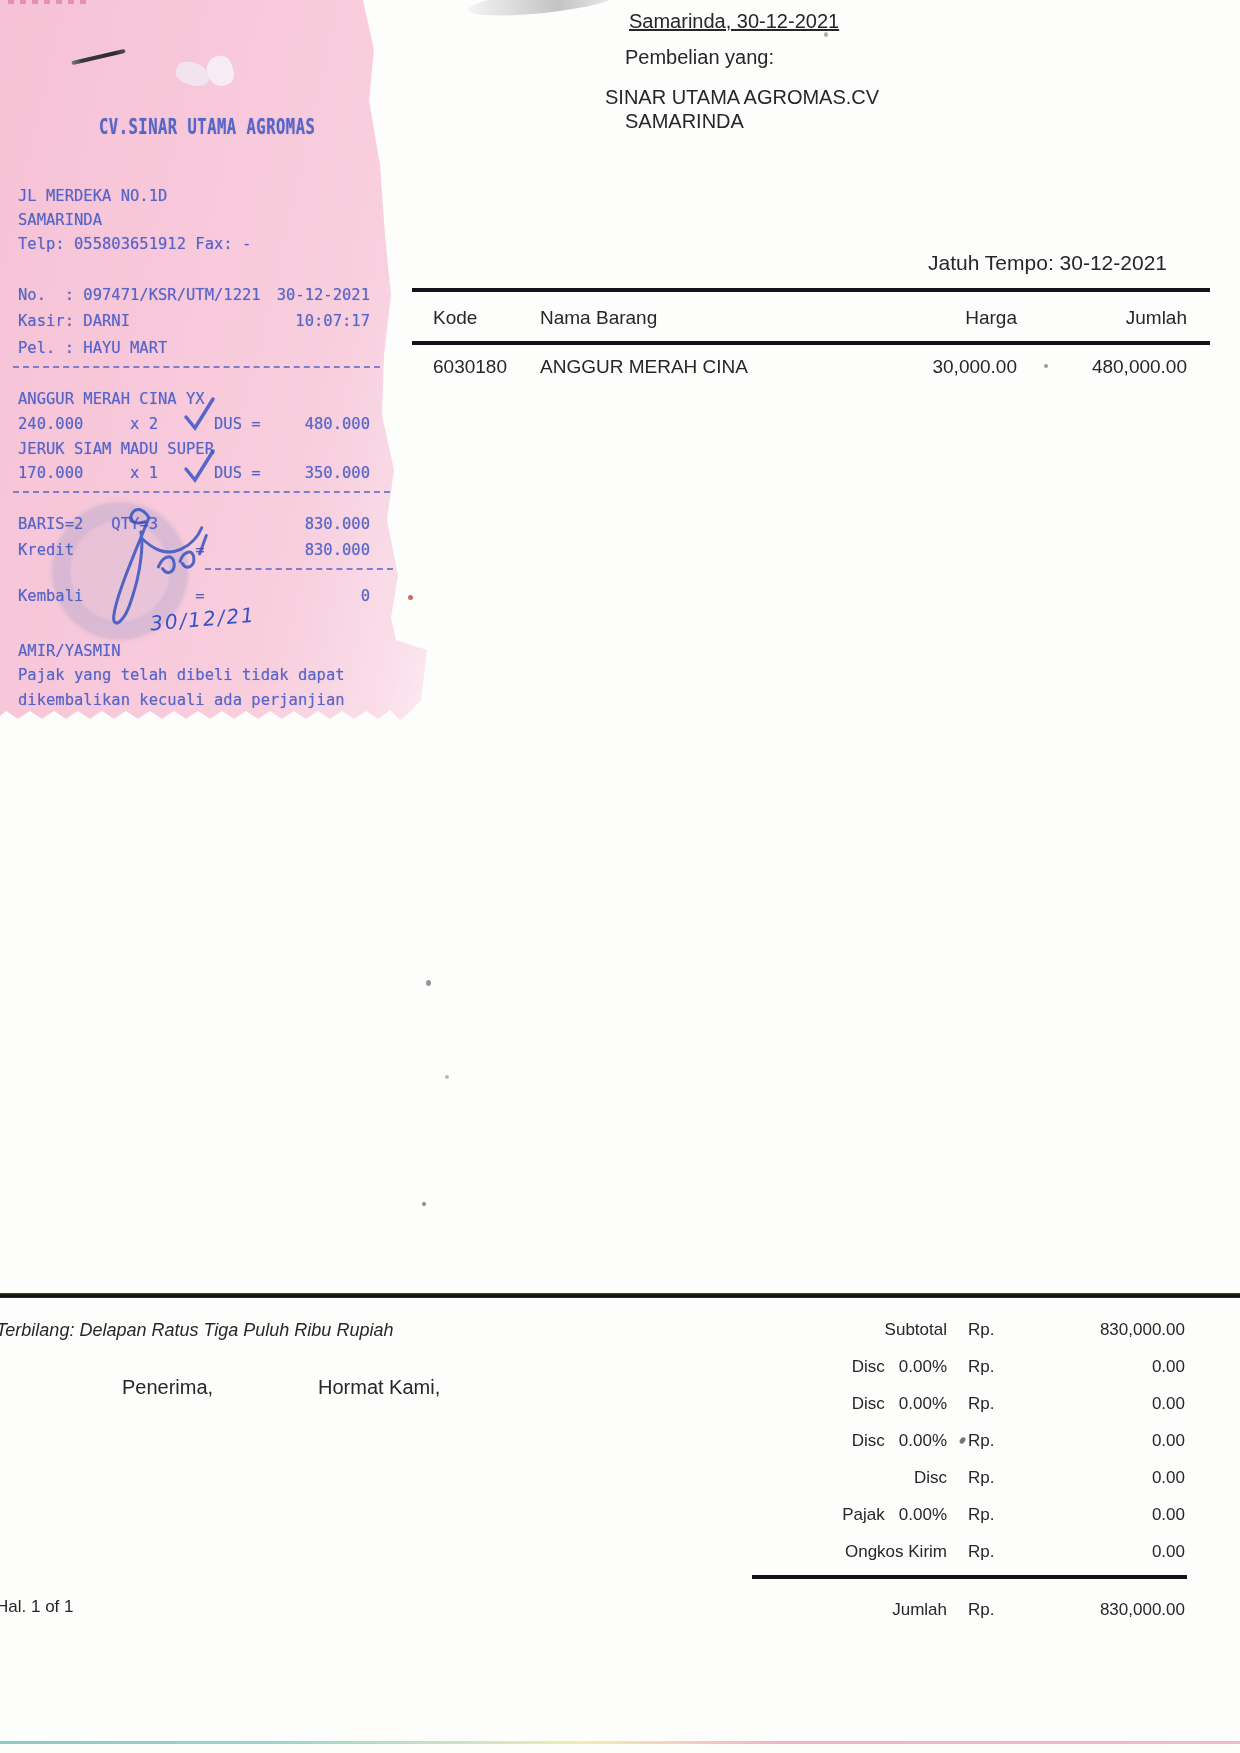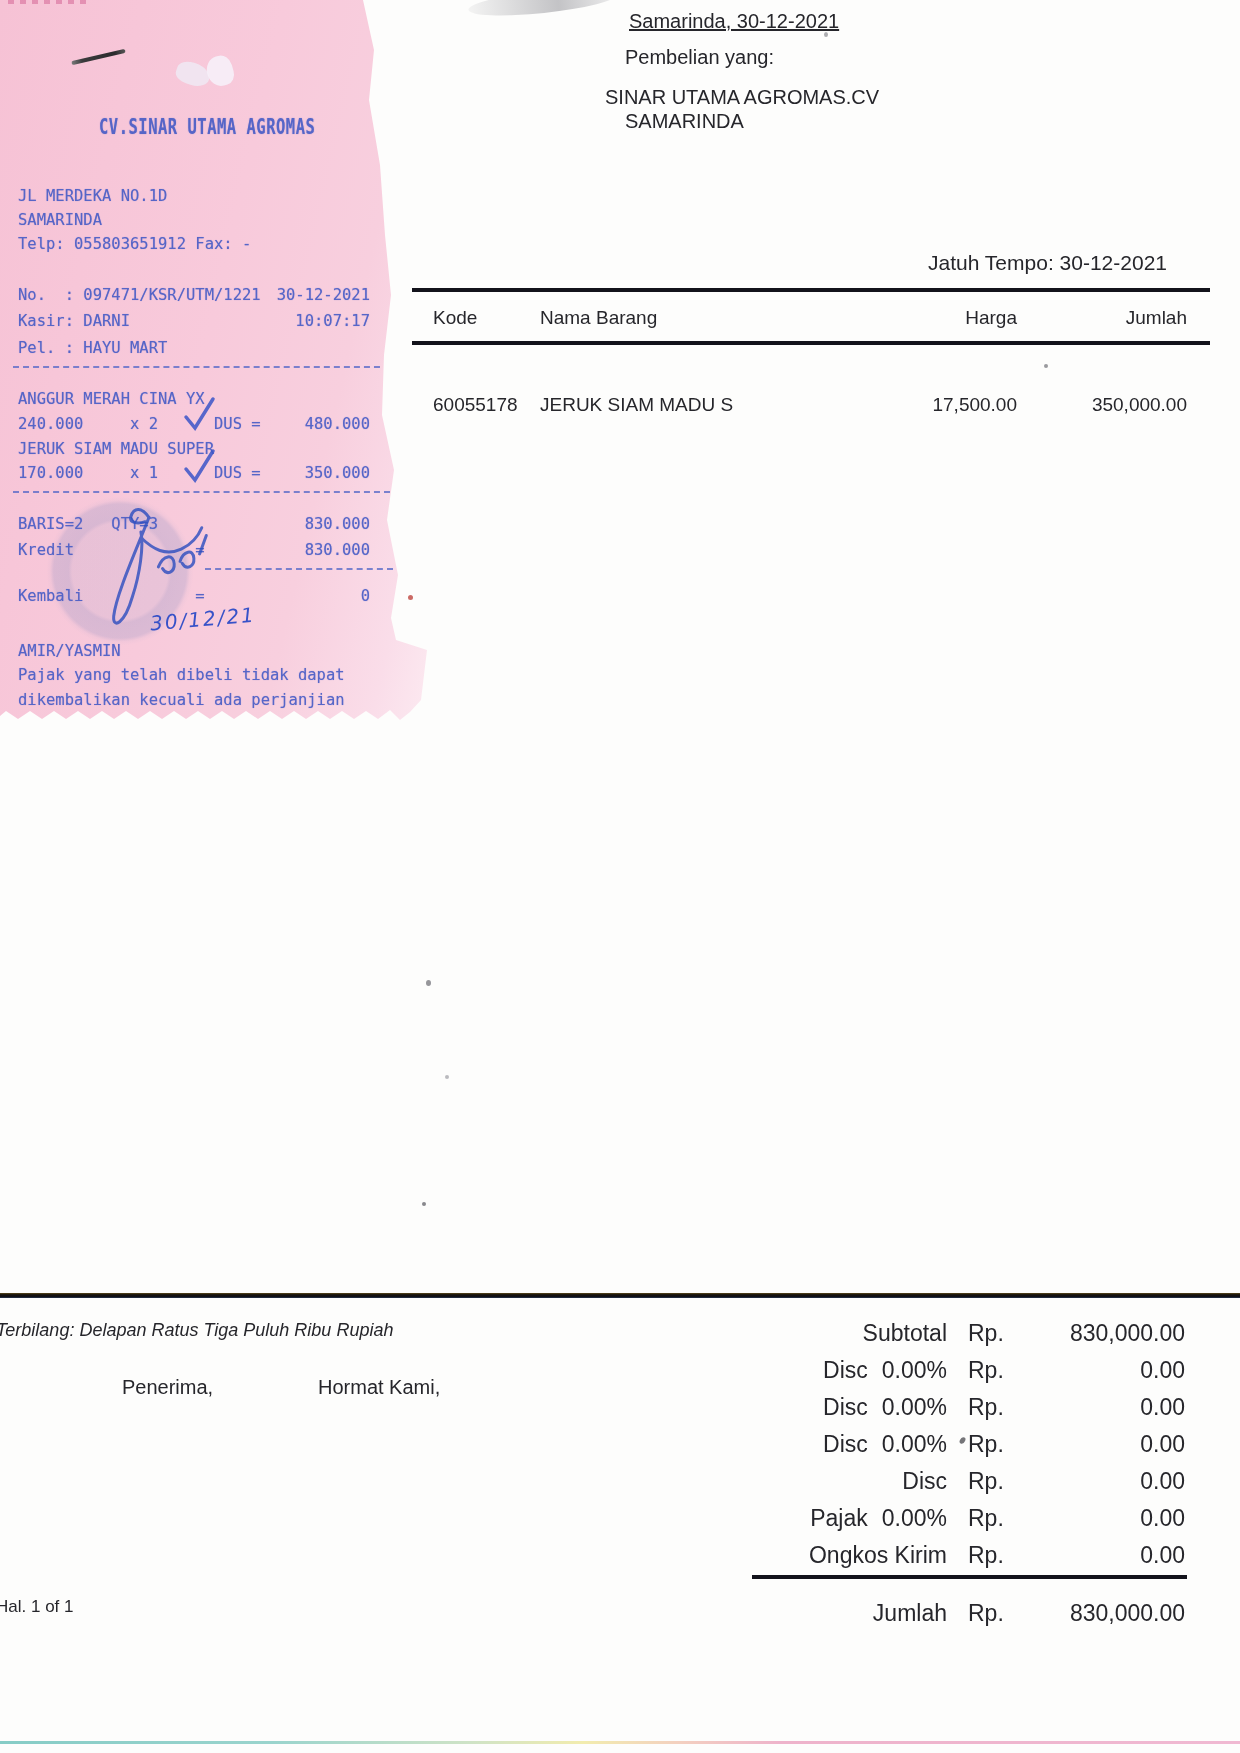--- a/index.html
+++ b/index.html
@@ -83,21 +83,21 @@
 
   .trowbox { position:absolute; left:412px; width:775px; height:24px; font-size:19px; }
   .tc-kode { position:absolute; left:21px; }
   .tc-nama { position:absolute; left:128px; }
   .tc-harga { position:absolute; right:170px; }
   .tc-jumlah { position:absolute; right:0; }
   #thead { top:307px; }
   #trow0 { top:356px; }
   #trow1 { top:394px; }
 
-  .totrow { position:absolute; left:640px; width:545px; height:24px; font-size:23px; }
+  .totrow { position:absolute; left:640px; width:545px; height:24px; font-size:17px; }
   .tt-lblgrp { position:absolute; right:238px; display:flex; }
   .tt-pct { margin-left:0; }
   .tt-pct:not(:empty) { margin-left:14px; }
   .tt-rp { position:absolute; left:328px; }
   .tt-amt { position:absolute; right:0; }
   #tot0{top:1320px} #tot1{top:1357px} #tot2{top:1394px} #tot3{top:1431px}
   #tot4{top:1468px} #tot5{top:1505px} #tot6{top:1542px} #totg{top:1600px}
 
   #d-terbilang { left:-4px; top:1320px; font-size:18px; font-style:italic; }
   #d-penerima  { left:122px; top:1376px; }
@@ -193,25 +193,25 @@
 
   <div class="hline" id="tline1"></div>
   <div class="trowbox" id="thead">
     <span class="tc-kode">Kode</span>
     <span class="tc-nama">Nama Barang</span>
     <span class="tc-harga">Harga</span>
     <span class="tc-jumlah">Jumlah</span>
   </div>
   <div class="hline" id="tline2"></div>
 
-  <div class="trowbox" id="trow1">
-    <span class="tc-kode">60055178</span>
-    <span class="tc-nama">JERUK SIAM MADU S</span>
-    <span class="tc-harga">17,500.00</span>
-    <span class="tc-jumlah">350,000.00</span>
+  <div class="trowbox" id="trow0">
+    <span class="tc-kode">6030180</span>
+    <span class="tc-nama">ANGGUR MERAH CINA</span>
+    <span class="tc-harga">30,000.00</span>
+    <span class="tc-jumlah">480,000.00</span>
   </div>
 
   <div class="hline" id="fullline"></div>
 
   <div class="doc" id="d-terbilang">Terbilang: Delapan Ratus Tiga Puluh Ribu Rupiah</div>
   <div class="doc" id="d-penerima">Penerima,</div>
   <div class="doc" id="d-hormat">Hormat Kami,</div>
 
   <div class="totrow" id="tot0">
     <span class="tt-lblgrp">

